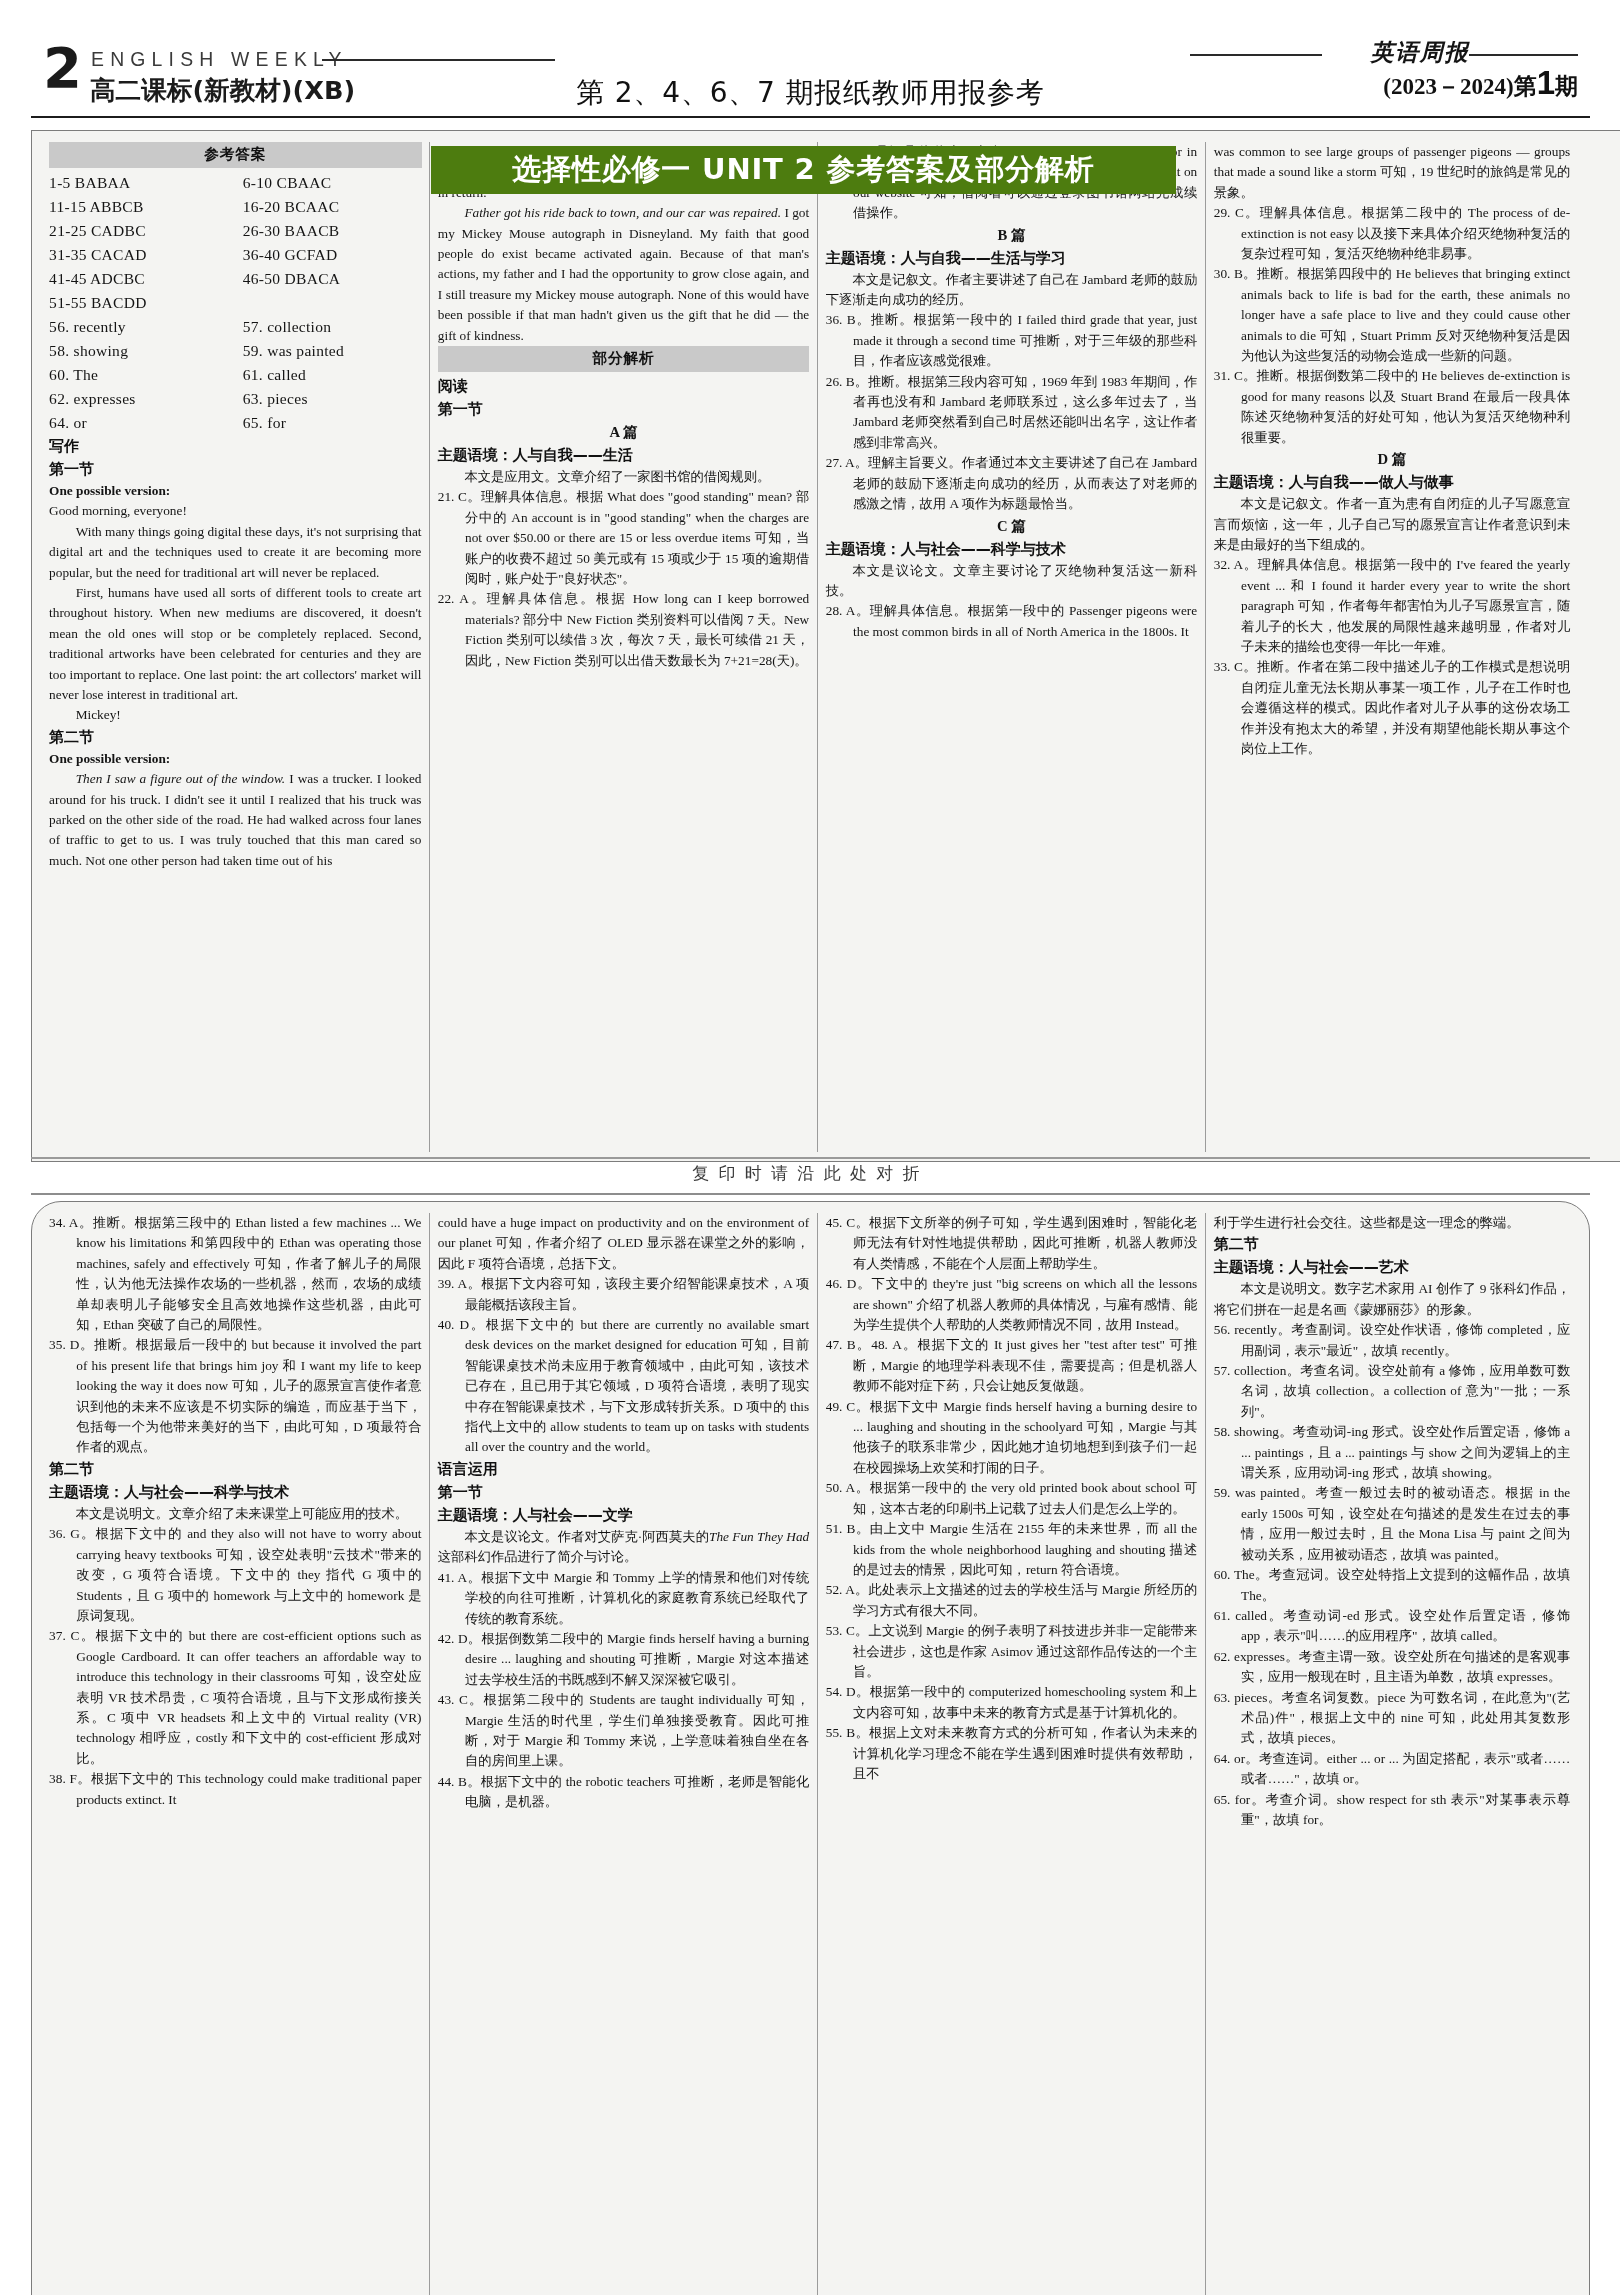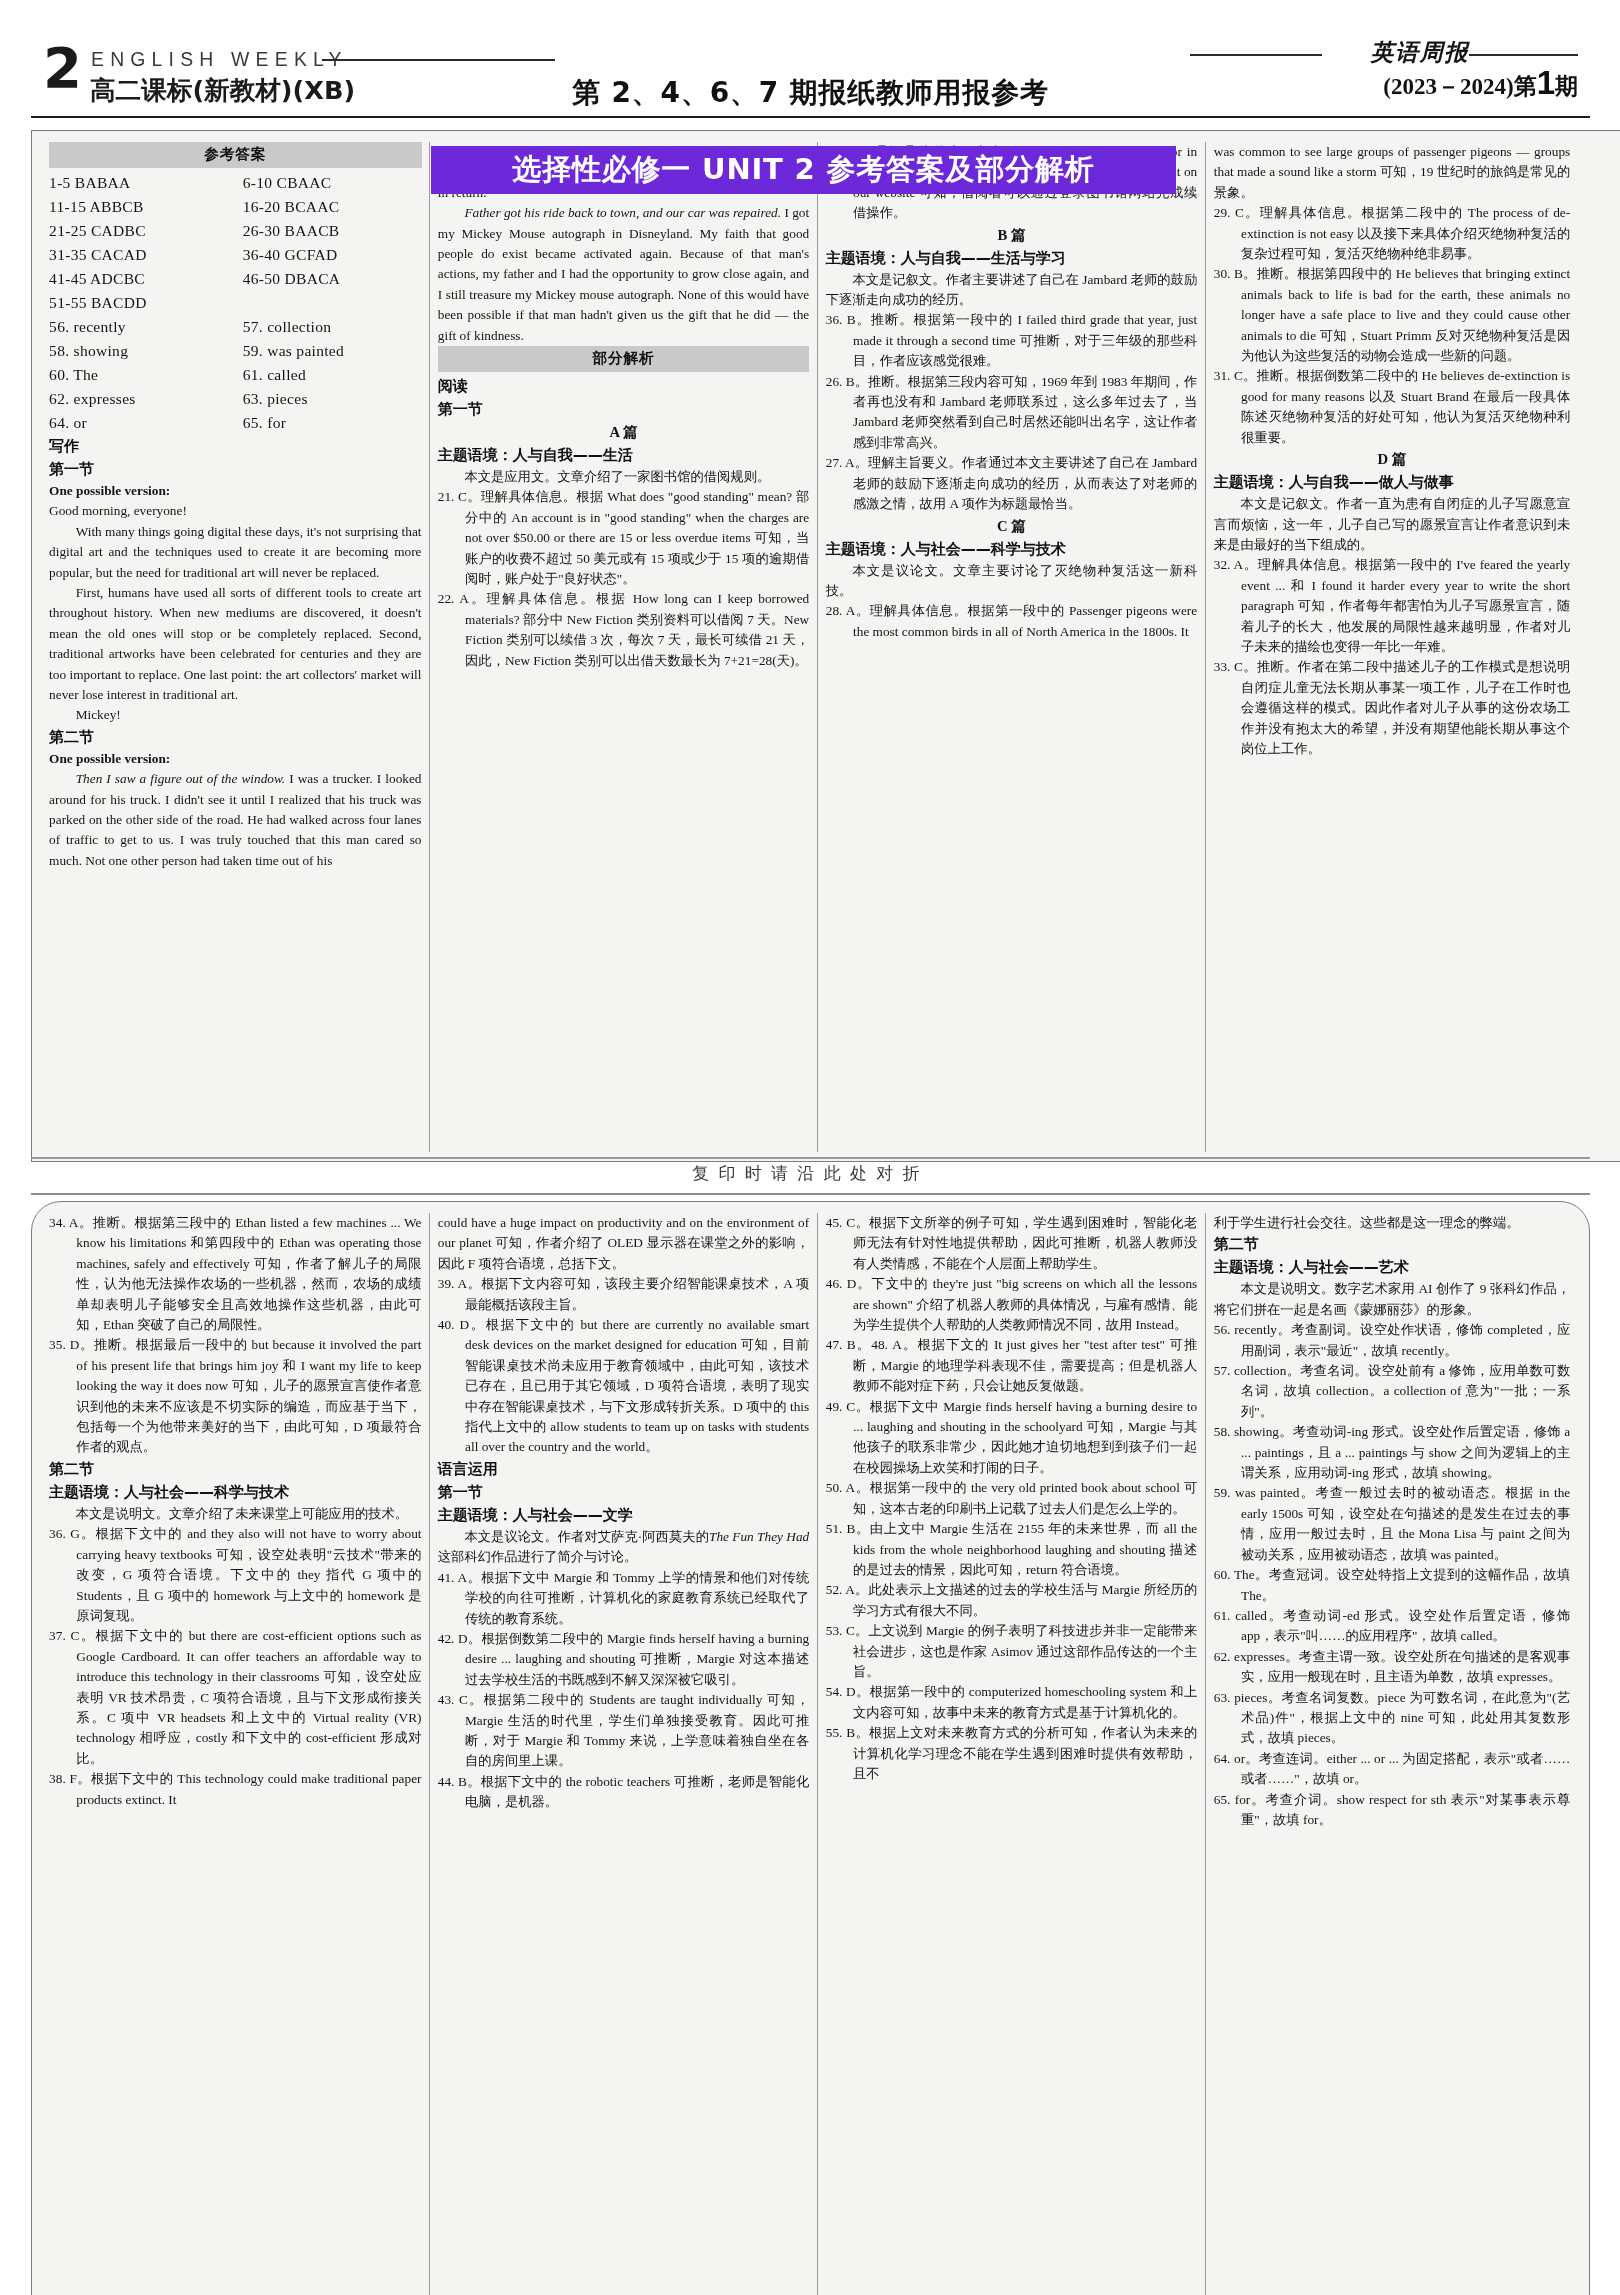--- a/index.html
+++ b/index.html
@@ -28,21 +28,21 @@
   }
   .mh-eng-rule{position:absolute;left:279px;top:22px;width:233px;height:1.6px;background:#2a2a2a;}
   .mh-cn{
     position:absolute;left:47px;top:36px;
     font-size:25.6px;font-weight:bold;color:#1b1b1b;white-space:nowrap;
     font-family:"DejaVu Sans","Liberation Sans",sans-serif;
   }
   .mh-center{
     position:absolute;left:0;top:0;width:1621px;text-align:center;top:74px;
     font-family:"DejaVu Sans","Liberation Sans",sans-serif;
-    font-size:28px;font-weight:bold;color:#111;letter-spacing:0.8px;
+    font-size:28px;font-weight:normal;color:#111;letter-spacing:0.8px;
   }
   .mh-right{position:absolute;right:43px;top:34px;width:481px;text-align:right;}
   .mh-brand{
     position:absolute;right:109px;top:3.1px;
     font-family:"DejaVu Serif","Liberation Serif",serif;
     font-size:23px;font-style:italic;font-weight:bold;color:#141414;
     white-space:nowrap;letter-spacing:1.6px;margin-left:15px;
   }
   .mh-brand-rule-l{position:absolute;right:256px;top:20px;width:132px;height:1.6px;background:#2a2a2a;}
   .mh-brand-rule-r{position:absolute;right:0px;top:20px;width:109px;height:1.6px;background:#2a2a2a;}
@@ -243,21 +243,21 @@
       <div class="para hang">31. C。推断。根据倒数第二段中的 He believes de-extinction is good for many reasons 以及 Stuart Brand 在最后一段具体陈述灭绝物种复活的好处可知，他认为复活灭绝物种利很重要。</div>
       <div class="seclabel">D 篇</div>
       <div class="cnhead">主题语境：人与自我——做人与做事</div>
       <div class="para">本文是记叙文。作者一直为患有自闭症的儿子写愿意宣言而烦恼，这一年，儿子自己写的愿景宣言让作者意识到未来是由最好的当下组成的。</div>
       <div class="para hang">32. A。理解具体信息。根据第一段中的 I've feared the yearly event ... 和 I found it harder every year to write the short paragraph 可知，作者每年都害怕为儿子写愿景宣言，随着儿子的长大，他发展的局限性越来越明显，作者对儿子未来的描绘也变得一年比一年难。</div>
       <div class="para hang">33. C。推断。作者在第二段中描述儿子的工作模式是想说明自闭症儿童无法长期从事某一项工作，儿子在工作时也会遵循这样的模式。因此作者对儿子从事的这份农场工作并没有抱太大的希望，并没有期望他能长期从事这个岗位上工作。</div>
     </div>
   </div>
 </div>
 
-<div id="banner-title" style="position:absolute;left:431px;top:146px;width:745px;height:48px;background:#6d28d9;color:#fff;display:flex;align-items:center;justify-content:center;font-family:'DejaVu Sans','Liberation Sans',sans-serif;font-size:29px;font-weight:bold;letter-spacing:0.8px;">选择性必修一 UNIT 2 参考答案及部分解析</div>
+<div id="banner-title" style="position:absolute;left:431px;top:146px;width:745px;height:48px;background:#4d7c0f;color:#fff;display:flex;align-items:center;justify-content:center;font-family:'DejaVu Sans','Liberation Sans',sans-serif;font-size:29px;font-weight:bold;letter-spacing:0.8px;">选择性必修一 UNIT 2 参考答案及部分解析</div>
 
 <div class="foldband">
   <div class="fold-rule-top"></div>
   <div class="fold-text">复印时请沿此处对折</div>
   <div class="fold-rule-bot"></div>
 </div>
 
 <div class="panel" id="panel-bottom">
   <div class="cols">
 

